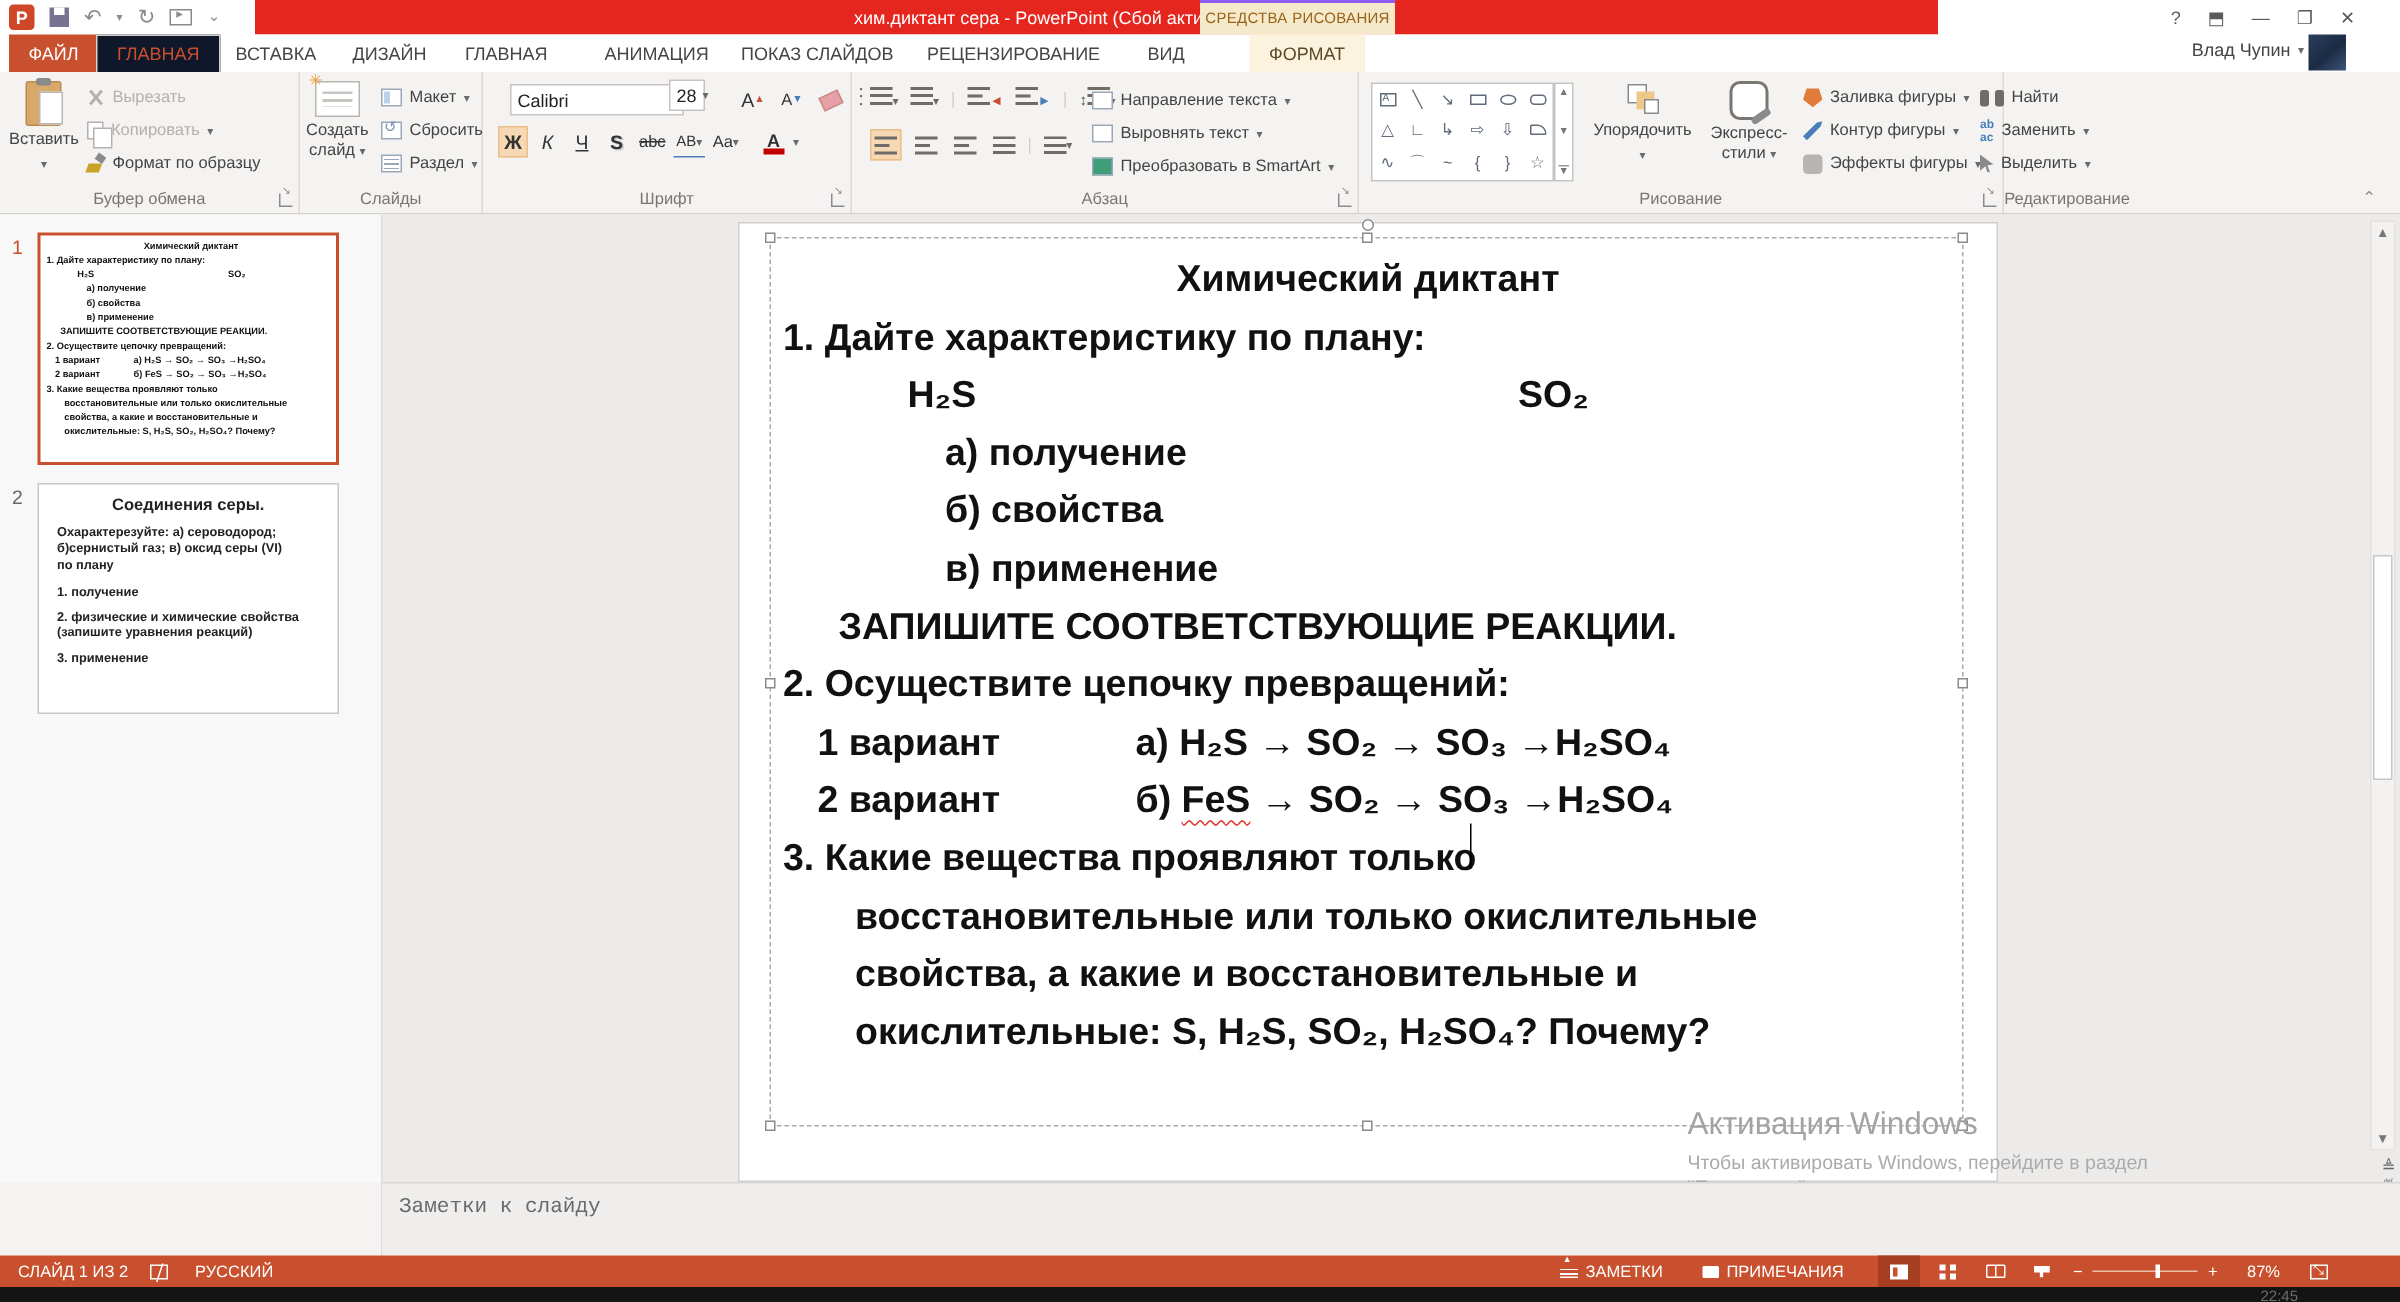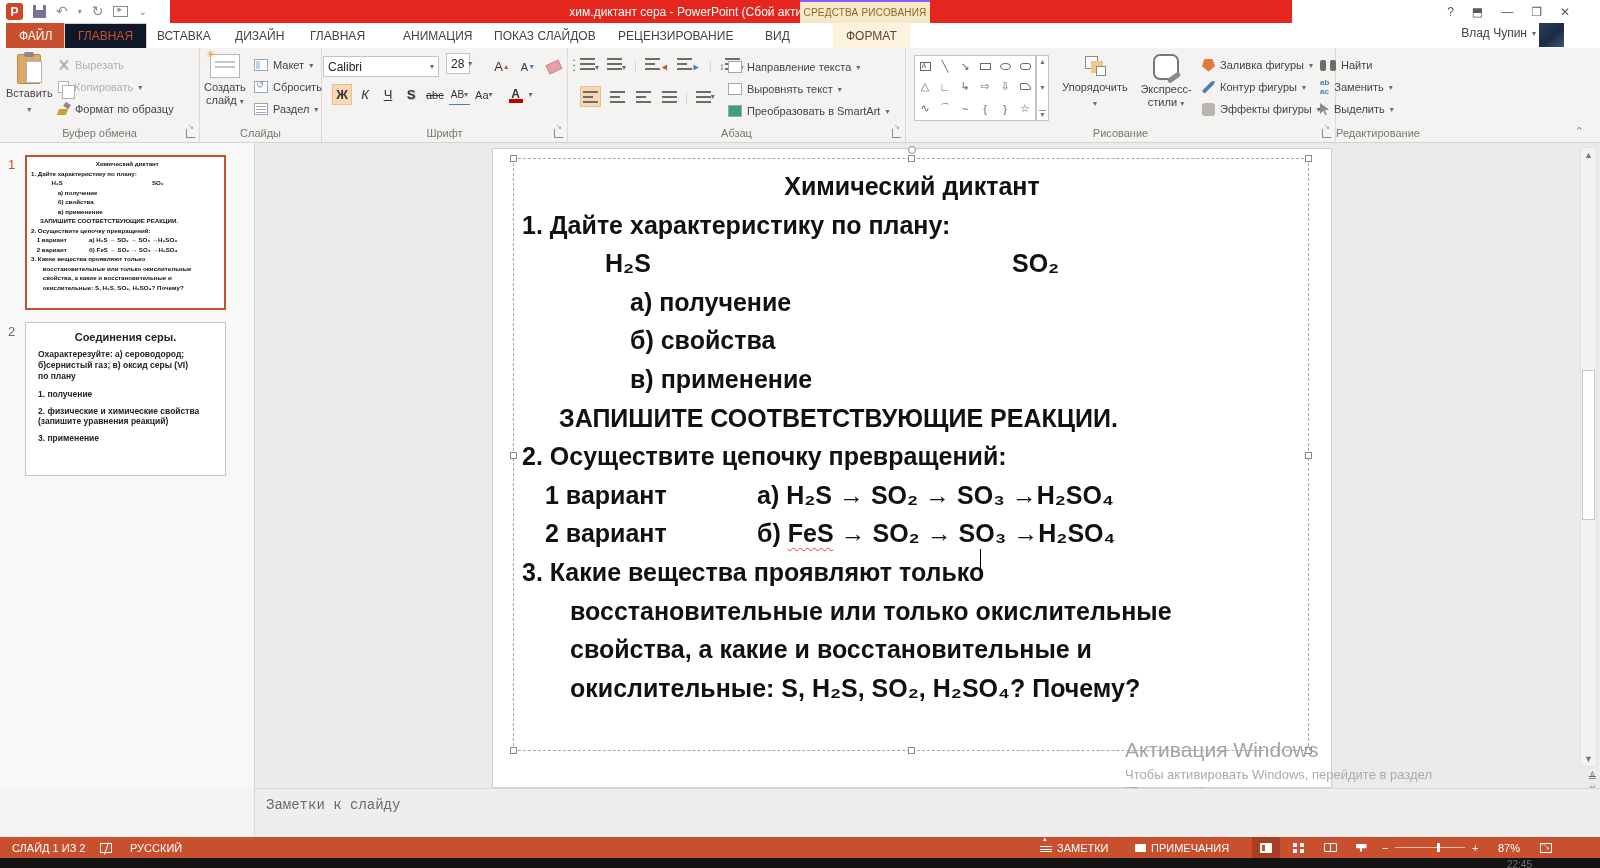--- a/index.html
+++ b/index.html
@@ -291,21 +291,21 @@
         <div class="smallrow">
           <span class="mini-ic section"></span>
           <span>Раздел</span>
             <span class="caret">▾</span>
         </div>
       </div>
       <div class="glabel">Слайды</div>
     </div>
 
     <div class="rgroup" style="left:322px;width:246px">
-      <div class="combo abs" style="left:1px;top:8px;width:116px">
+      <div class="combo abs" style="left:18px;top:8px;width:116px">
         <span>Calibri</span>
           <span class="caret">▾</span>
       </div>
       <div class="combo abs" style="left:124px;top:5px;width:24px">
         <span>28</span>
           <span class="caret">▾</span>
       </div>
       <div class="fbtn abs" style="left:170px;top:8px">
         <span>А</span>
           <span style="font-size:7px;color:#C8502E">▲</span>

